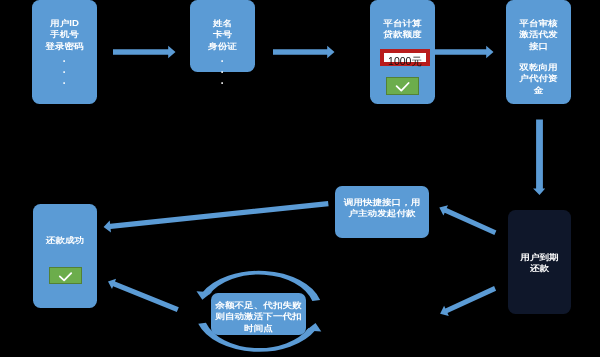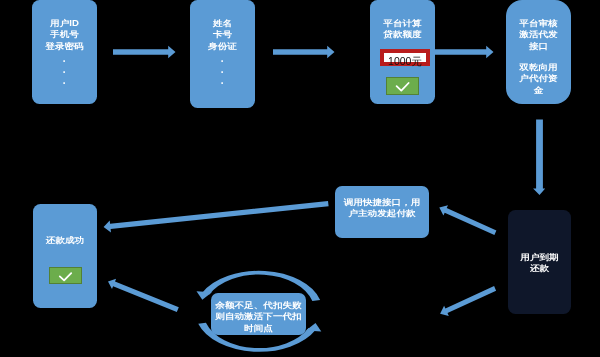--- a/index.html
+++ b/index.html
@@ -62,41 +62,41 @@
 
   <div class="node" style="left: 32px; top: 0px; width: 65px; height: 104px; background: rgb(91, 155, 213);">
     <div class="txt" style="top:17.2px;">用户ID
 手机号
 登录密码</div>
     <div class="dots" style="top:55.6px;">·
 ·
 ·</div>
   </div>
 
-  <div class="node" style="left: 190px; top: 0px; width: 65px; height: 108px; background: rgb(91, 155, 213);">
+  <div class="node" style="left: 190px; top: 0px; width: 65px; height: 72px; background: rgb(91, 155, 213);">
     <div class="txt" style="top:17.2px;">姓名
 卡号
 身份证</div>
     <div class="dots" style="top:55.6px;">·
 ·
 ·</div>
   </div>
 
   <div class="node" style="left: 348px; top: 0px; width: 65px; height: 104px; background: rgb(91, 155, 213); margin-left: 22px;">
     <div class="txt" style="top:17.2px;">平台计算
 贷款额度</div>
     <div class="field" style="left:10.3px;top:49.3px;width:49.4px;height:16.6px;line-height:16px;">1000元</div>
     <div class="okbtn" style="left: 16.2px; top: 77.4px; width: 33px; height: 17.5px; background: rgb(108, 173, 76); border-color: rgb(83, 129, 53);">
       <svg width="33" height="18" viewBox="0 0 33 18">
         <path d="M9.6 8.1 L14.3 12.6 L21.6 5.0" fill="none" stroke="#ffffff" stroke-width="1.8" stroke-linecap="round" stroke-linejoin="round"></path>
       </svg>
     </div>
   </div>
 
-  <div class="node" style="left: 506px; top: 0px; width: 65px; height: 104px; background: rgb(91, 155, 213); border-radius: 16px;">
+  <div class="node" style="left: 506px; top: 0px; width: 65px; height: 104px; background: rgb(91, 155, 213);">
     <div class="txt" style="top:17.2px;">平台审核
 激活代发
 接口</div>
     <div class="txt" style="top:60.6px;">双乾向用
 户代付资
 金</div>
   </div>
 
   <div class="node" style="left: 508px; top: 210px; width: 63px; height: 104px; background: #0f172a;">
     <div class="txt" style="top:41px;">用户到期

